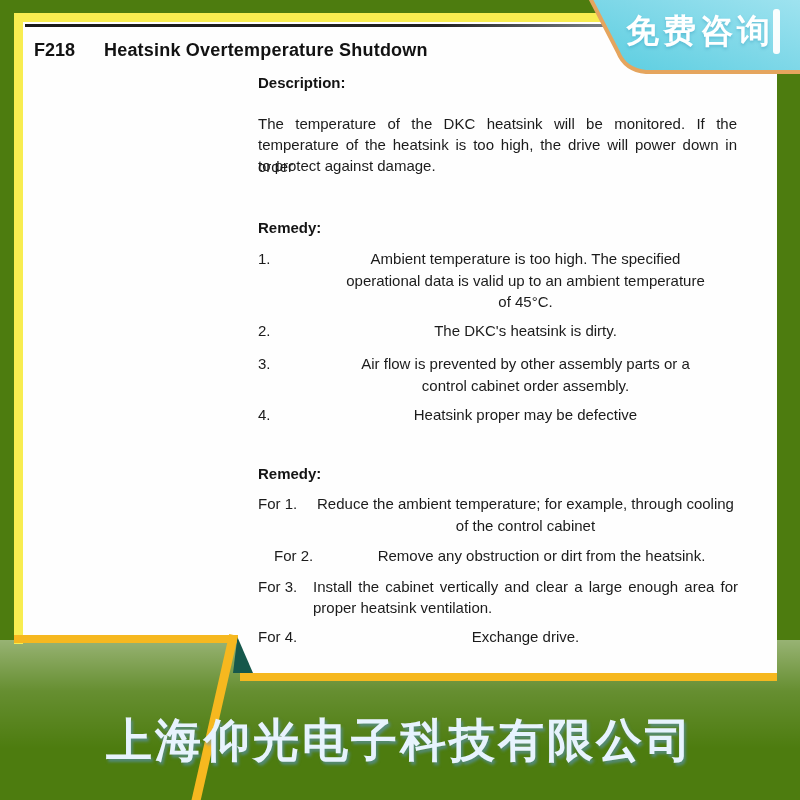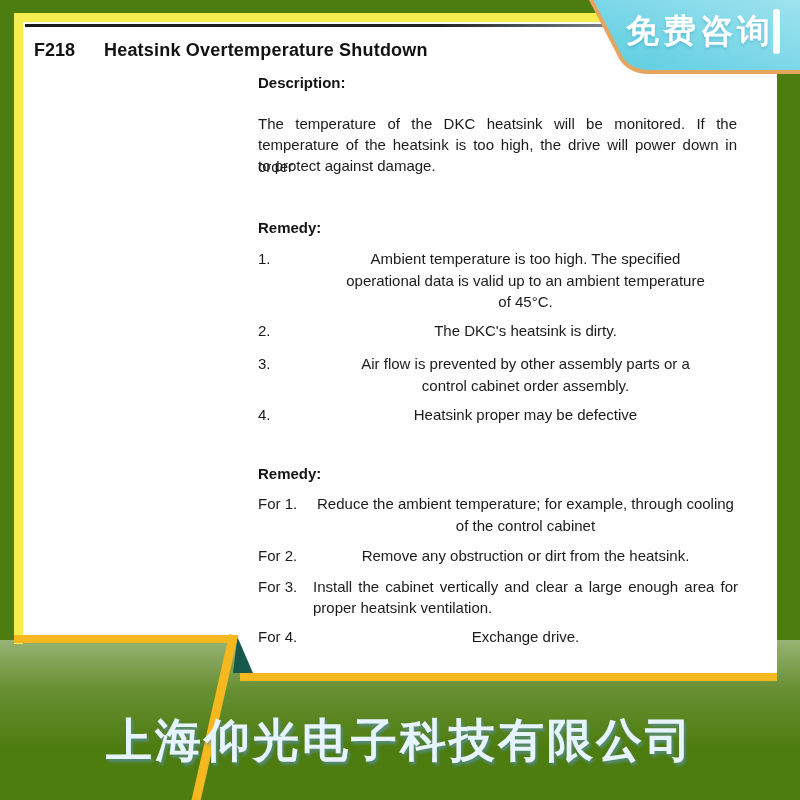--- a/index.html
+++ b/index.html
@@ -107,21 +107,21 @@
     <span class="list-num">4.</span>
     <div class="list-body">Heatsink proper may be defective</div>
   </div>
 
   <div class="sec-heading" style="top:465px;">Remedy:</div>
   <div class="list-row body-txt" style="top:493px;">
     <span class="list-num">For 1.</span>
     <div class="list-body">Reduce the ambient temperature; for example, through cooling
 of the control cabinet</div>
   </div>
-  <div class="list-row body-txt" style="top:545px;">
+  <div class="list-row body-txt" style="top:545px;margin-left:16px;">
     <span class="list-num">For 2.</span>
     <div class="list-body">Remove any obstruction or dirt from the heatsink.</div>
   </div>
   <div class="list-row body-txt" style="top:576px;">
     <span class="list-num">For 3.</span>
   </div>
   <div class="r3-line body-txt stretch" style="top:576px;">Install the cabinet vertically and clear a large enough area for</div>
   <div class="r3-line body-txt" style="top:597px;">proper heatsink ventilation.</div>
   <div class="list-row body-txt" style="top:626px;">
     <span class="list-num">For 4.</span>

